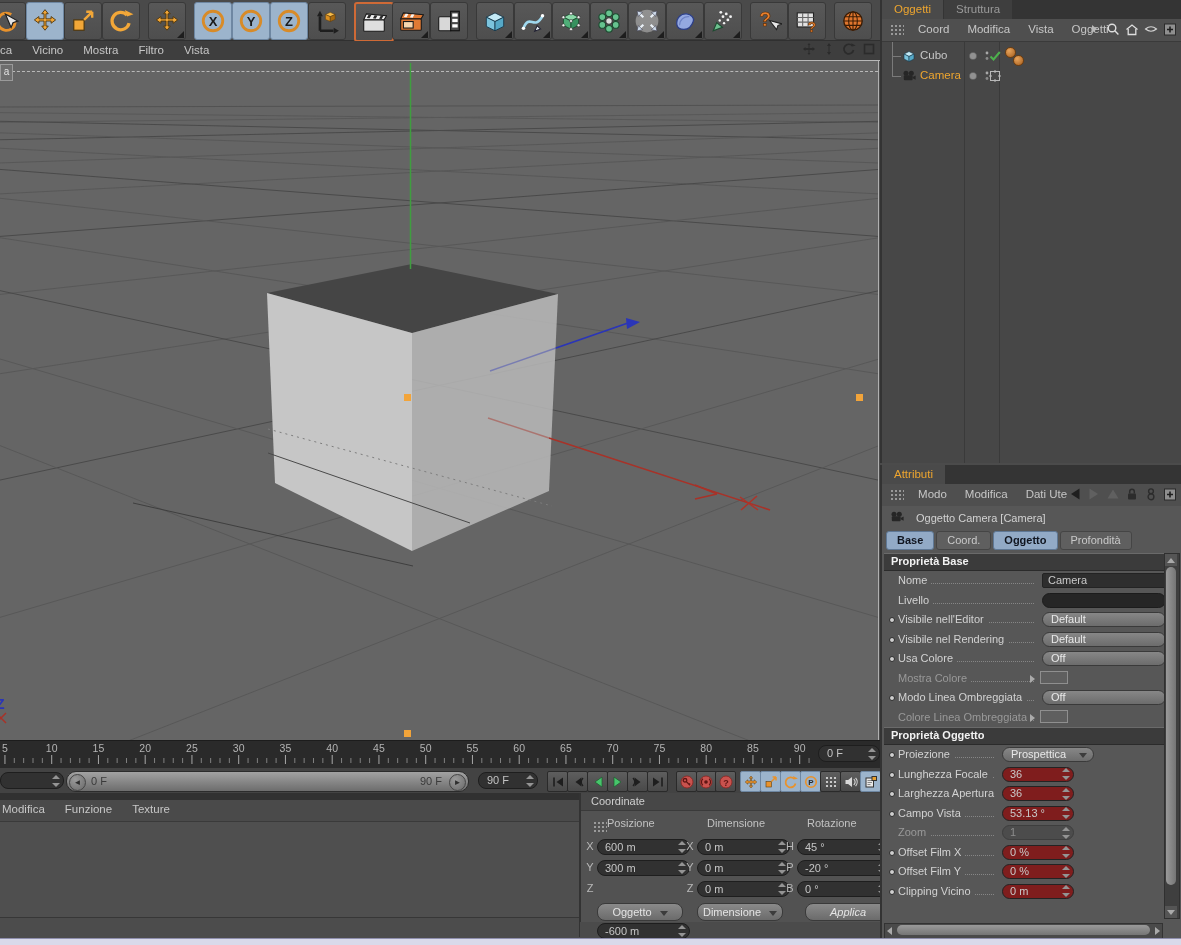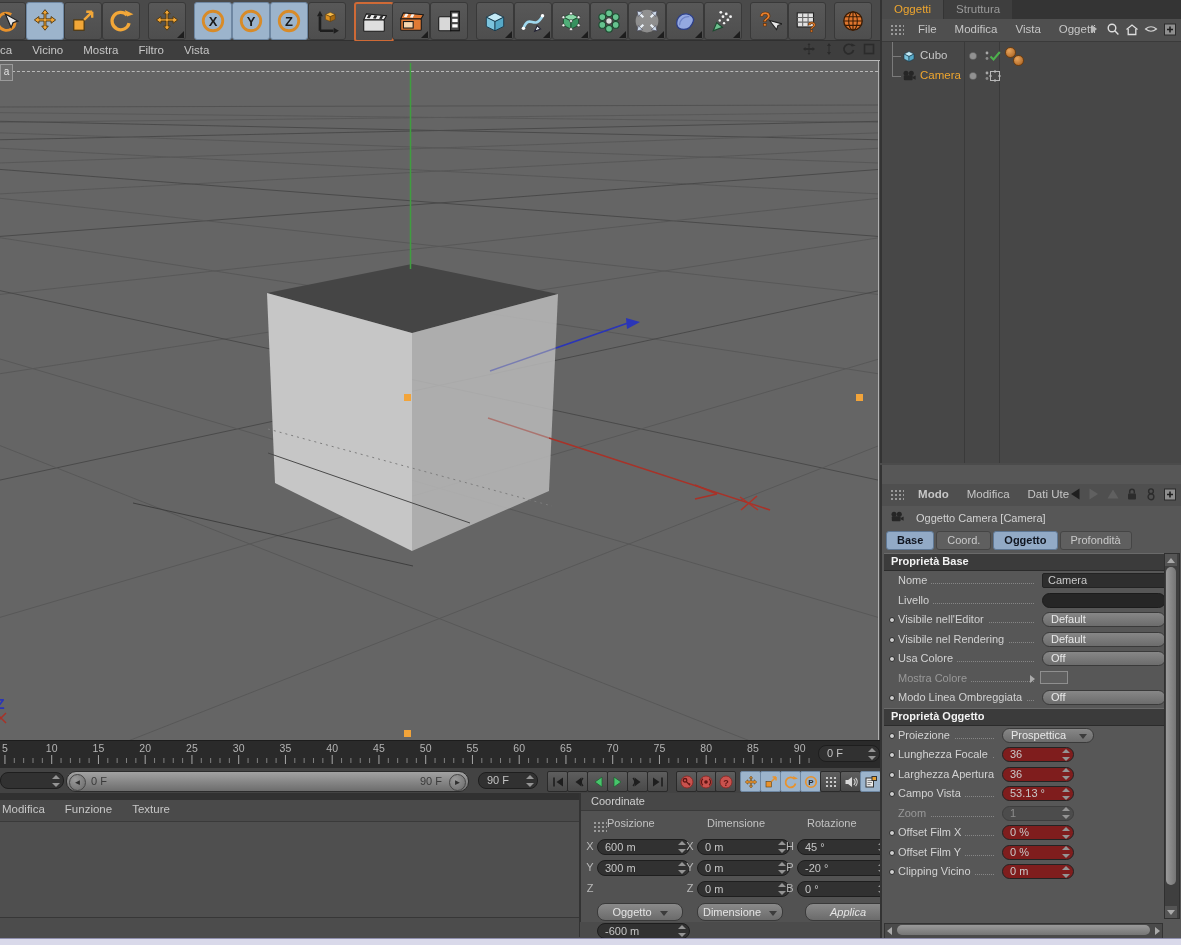--- a/index.html
+++ b/index.html
@@ -668,21 +668,21 @@
             <i class="dn"></i>
           </span></div>
         <div class="co-btn" style="left: 224px; top: 110px; width: 84px; font-style: italic;"><span>Applica</span></div>
       </div>
   </div>
 
   <div id="om">
     <div class="ptabs" id="om-tabs"><span class="ptab on">Oggetti</span><span class="ptab">Struttura</span></div>
     <div class="pmenu" style="top:19px;" id="om-menu">
       <span class="grip"></span>
-      <span id="om-menu-items"><span class="menu-item" style="padding: 4px 9px 0px;">File</span><span class="menu-item" style="padding: 4px 9px 0px;">Modifica</span><span class="menu-item" style="padding: 4px 9px 0px;">Vista</span><span class="menu-item" style="padding: 4px 9px 0px;">Oggetti</span></span>
+      <span id="om-menu-items"><span class="menu-item" style="padding: 4px 9px 0px;">Coord</span><span class="menu-item" style="padding: 4px 9px 0px;">Modifica</span><span class="menu-item" style="padding: 4px 9px 0px;">Vista</span><span class="menu-item" style="padding: 4px 9px 0px;">Oggetti</span></span>
       <div class="pm-icons" id="om-menu-icons"><span><svg width="14" height="14" viewBox="0 0 14 14">
               <path d="M5 3l5 4-5 4z" fill="#b8b8b8"></path>
             </svg></span><span><svg width="14" height="14" viewBox="0 0 14 14">
               <circle cx="6" cy="6" r="3.8" stroke="#dedede" fill="none" stroke-width="1.4"></circle>
               <path d="M8.8 8.8l3.6 3.6" stroke="#dedede" stroke-width="1.4"></path>
             </svg></span><span><svg width="14" height="14" viewBox="0 0 14 14">
               <path d="M1.5 7.5L7 3l5.5 4.5" stroke="#dedede" fill="none" stroke-width="1.3"></path>
               <path d="M3.2 7v5.5h7.6V7" stroke="#dedede" fill="none" stroke-width="1.3"></path>
             </svg></span><span><svg width="14" height="14" viewBox="0 0 14 14">
               <path d="M1.5 7q5.5-4.5 11 0q-5.5 4.5-11 0z" stroke="#d4d4d4" fill="none" stroke-width="1.1"></path>
@@ -733,23 +733,24 @@
             </svg></span>
           <span style="position: absolute; left: 106px; top: 3px;"><svg width="14" height="14" viewBox="0 0 14 14">
               <rect x="2.5" y="2.5" width="9" height="9" fill="none" stroke="#b8b8b8"></rect>
               <path d="M7 1v3M7 10v3M1 7h3M10 7h3" stroke="#b8b8b8"></path>
             </svg></span>
         </div>
       </div>
   </div>
 
   <div id="attrs">
+    <div class="ptabs"><span class="ptab on">Attributi</span></div>
     <div class="pmenu" style="top:19px;">
       <span class="grip"></span>
-      <span id="at-menu-items"><span class="menu-item" style="padding: 4px 9px 0px; font-weight: bold;">Modo</span><span class="menu-item" style="padding: 4px 9px 0px;">Modifica</span><span class="menu-item" style="padding: 4px 9px 0px;">Dati Ute</span></span>
+      <span id="at-menu-items"><span class="menu-item" style="padding: 4px 9px 0px;">Modo</span><span class="menu-item" style="padding: 4px 9px 0px;">Modifica</span><span class="menu-item" style="padding: 4px 9px 0px;">Dati Ute</span></span>
       <div class="pm-icons" id="at-menu-icons"><span><svg width="14" height="14" viewBox="0 0 14 14">
               <path d="M11.5 1.5L3 7l8.5 5.5z" fill="#1f1f1f"></path>
             </svg></span><span><svg width="14" height="14" viewBox="0 0 14 14">
               <path d="M2.5 1.5L11 7l-8.5 5.5z" fill="#606060"></path>
             </svg></span><span><svg width="14" height="14" viewBox="0 0 14 14">
               <path d="M7 2.5l5.5 9h-11z" fill="#606060"></path>
             </svg></span><span><svg width="14" height="14" viewBox="0 0 14 14">
               <rect x="3" y="6.5" width="8" height="6" rx="1" fill="#2c2c2c"></rect>
               <path d="M4.7 6.5v-2a2.3 2.3 0 0 1 4.6 0v2" stroke="#2c2c2c" fill="none" stroke-width="1.5"></path>
             </svg></span><span><svg width="14" height="14" viewBox="0 0 14 14">
@@ -798,20 +799,25 @@
         <div class="arow lay-base dis">
           <span class="albl">Mostra Colore</span>
           <span class="aarr"></span>
           <div class="ctl ctl-swatch"></div>
         </div>
         <div class="arow lay-base">
           <span class="adot"></span>
           <span class="albl">Modo Linea Ombreggiata</span>
           <div class="ctl ctl-drop">Off</div>
         </div>
+        <div class="arow lay-base dis">
+          <span class="albl">Colore Linea Ombreggiata</span>
+          <span class="aarr"></span>
+          <div class="ctl ctl-swatch"></div>
+        </div>
         <div class="sec-hdr">Proprietà Oggetto</div>
         <div class="arow lay-obj">
           <span class="adot"></span>
           <span class="albl">Proiezione</span>
           <div class="ctl ctl-select"><span>Prospettica</span><span class="arr"></span></div>
         </div>
         <div class="arow lay-obj">
           <span class="adot"></span>
           <span class="albl">Lunghezza Focale</span>
           <div class="ctl ctl-num"><span>36</span><span class="spin">

